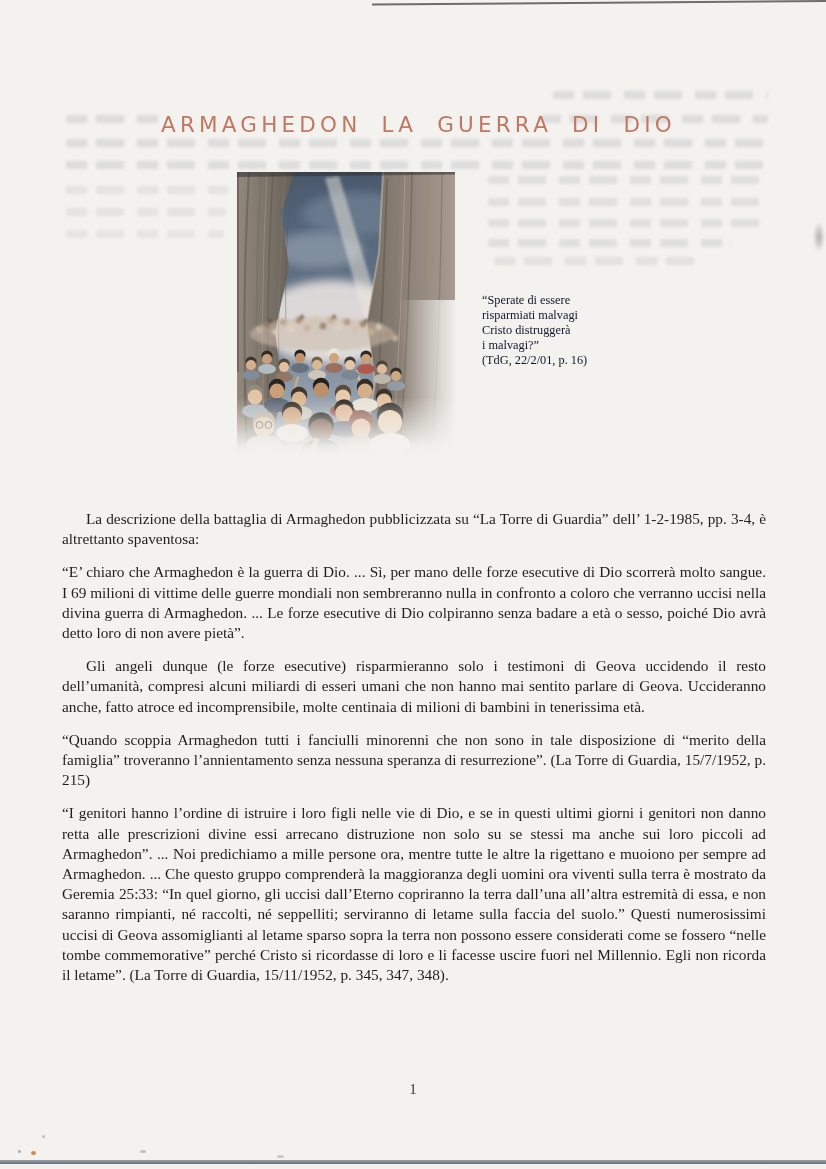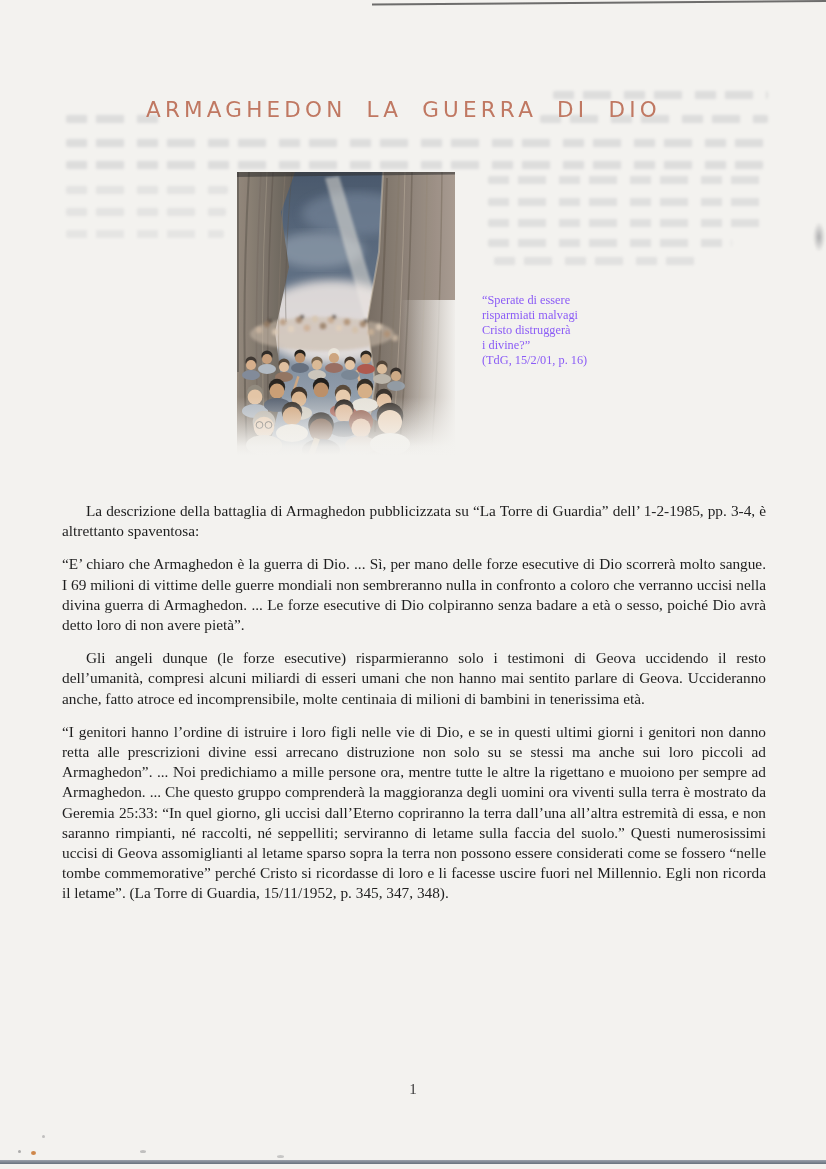--- a/index.html
+++ b/index.html
@@ -38,43 +38,43 @@
     position:absolute;height:8px;border-radius:2px;
     background:repeating-linear-gradient(90deg,
       rgba(104,110,122,.32) 0px, rgba(104,110,122,.32) 21px,
       rgba(104,110,122,0) 21px, rgba(104,110,122,0) 30px,
       rgba(104,110,122,.32) 30px, rgba(104,110,122,.32) 58px,
       rgba(104,110,122,0) 58px, rgba(104,110,122,0) 71px);
     filter:blur(1.7px);opacity:.5;
   }
   
   .title{
-    position:absolute;left:146px;top:97px;margin:0;
+    position:absolute;left:146px;top:97px;margin:15px;
     font-family:"DejaVu Sans", sans-serif;
     font-size:21.5px;font-weight:400;
     letter-spacing:4.2px;word-spacing:9px;
     color:#c07862;white-space:nowrap;
   }
   
   .illustration{
     position:absolute;left:237px;top:172px;width:218px;height:283px;margin:0;
   }
   .caption{
     position:absolute;left:482px;top:293px;width:175px;
     font-size:12.3px;line-height:15px;
-    color:#8b5cf6;
+    color:#0f172a;
   }
   
   .bodytext{
     position:absolute;left:62px;top:497px;width:704px;
     font-size:15.3px;line-height:20.2px;
     text-align:justify;
     color:#1e1e1e;
   }
-  .bodytext p{margin:4px 0 13px 0;}
+  .bodytext p{margin:12px 0 13px 0;}
   .bodytext p.indent{text-indent:24px;}
   .bodytext p:last-child{margin-bottom:0;}
   .pagenum{
     position:absolute;left:0;top:1081px;width:826px;
     text-align:center;font-size:15px;color:#3a3a3a;
   }
 </style>
 </head>
 <body>
 
@@ -280,28 +280,29 @@
       <rect x="163" y="128" width="55" height="155" fill="url(#fadeR)"></rect>
       <path d="M0,0 H218 V2.5 L0,5 Z" fill="#2f2f2f" opacity=".55"></path>
       <rect x="0" y="0" width="2" height="200" fill="#2f2f2f" opacity=".35"></rect>
     </svg>
   </figure>
 
   <div class="caption">
     <div>“Sperate di essere</div>
     <div>risparmiati malvagi</div>
     <div>Cristo distruggerà</div>
-    <div>i divine?”</div>
-    <div>(TdG, 15/2/01, p. 16)</div>
+    <div>i malvagi?”</div>
+    <div>(TdG, 22/2/01, p. 16)</div>
   </div>
 
   <div class="bodytext">
     <p class="indent">La descrizione della battaglia di Armaghedon pubblicizzata su “La Torre di Guardia” dell’ 1-2-1985, pp. 3-4, è altrettanto spaventosa:</p>
     <p>“E’ chiaro che Armaghedon è la guerra di Dio.  ...  Sì, per mano delle forze esecutive di Dio scorrerà molto sangue. I 69 milioni di vittime delle guerre mondiali non sembreranno nulla in confronto a coloro che verranno uccisi nella divina guerra di Armaghedon.  ...  Le forze esecutive di Dio colpiranno senza badare a età o sesso, poiché Dio avrà detto loro di non avere pietà”.</p>
     <p class="indent">Gli angeli dunque (le forze esecutive) risparmieranno solo i testimoni di Geova uccidendo il resto dell’umanità, compresi alcuni miliardi di esseri umani che non hanno mai sentito parlare di Geova. Uccideranno anche, fatto atroce ed incomprensibile, molte centinaia di milioni di bambini in tenerissima età.</p>
+    <p>“Quando scoppia Armaghedon tutti i fanciulli minorenni che non sono in tale disposizione di “merito della famiglia” troveranno l’annientamento senza nessuna speranza di resurrezione”. (La Torre di Guardia, 15/7/1952, p. 215)</p>
     <p>“I genitori hanno l’ordine di istruire i loro figli nelle vie di Dio, e se in questi ultimi giorni i genitori non danno retta alle prescrizioni divine essi arrecano distruzione non solo su se stessi ma anche sui loro piccoli ad Armaghedon”.  ...  Noi predichiamo a mille persone ora, mentre tutte le altre la rigettano e muoiono per sempre ad Armaghedon.  ...  Che questo gruppo comprenderà la maggioranza degli uomini ora viventi sulla terra è mostrato da Geremia 25:33: “In quel giorno, gli uccisi dall’Eterno copriranno la terra dall’una all’altra estremità di essa, e non saranno rimpianti, né raccolti, né seppelliti; serviranno di letame sulla faccia del suolo.” Questi numerosissimi uccisi di Geova assomiglianti al letame sparso sopra la terra non possono essere considerati come se fossero “nelle tombe commemorative” perché Cristo si ricordasse di loro e li facesse uscire fuori nel Millennio. Egli non ricorda il letame”. (La Torre di Guardia, 15/11/1952, p. 345, 347, 348).</p>
   </div>
 
   <div class="pagenum">1</div>
 
   <div class="speck sp1"></div>
   <div class="speck sp2"></div>
   <div class="speck sp3"></div>
   <div class="speck sp4"></div>
   <div class="speck sp5"></div>

